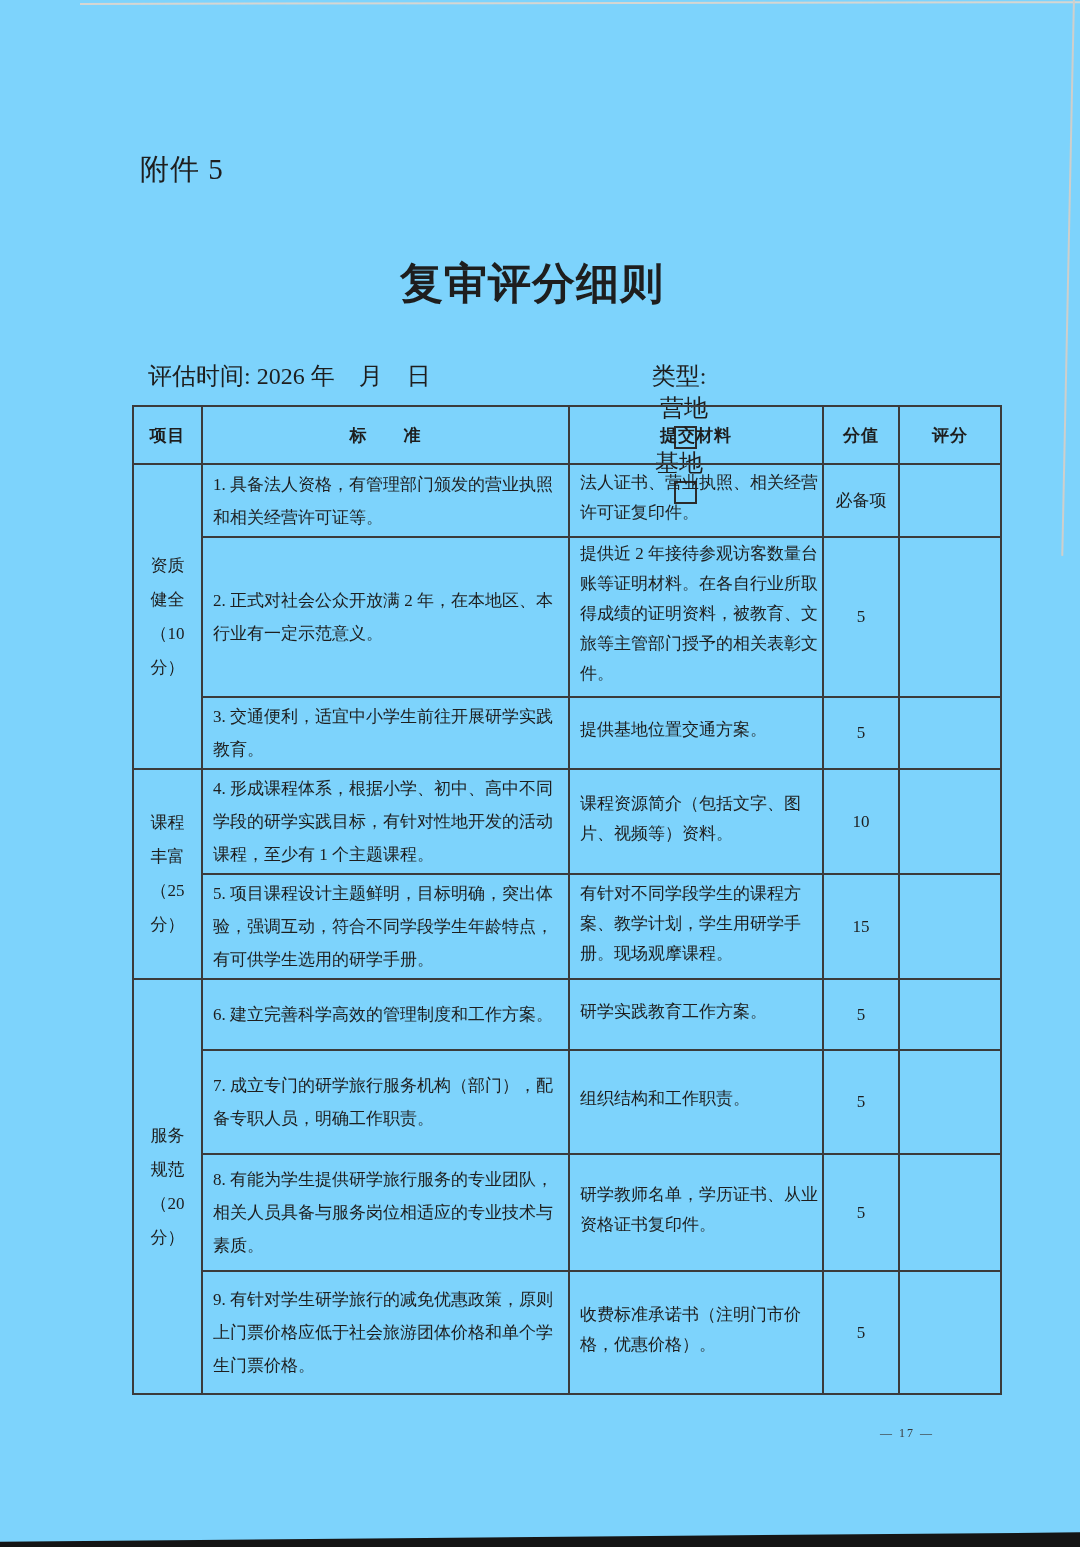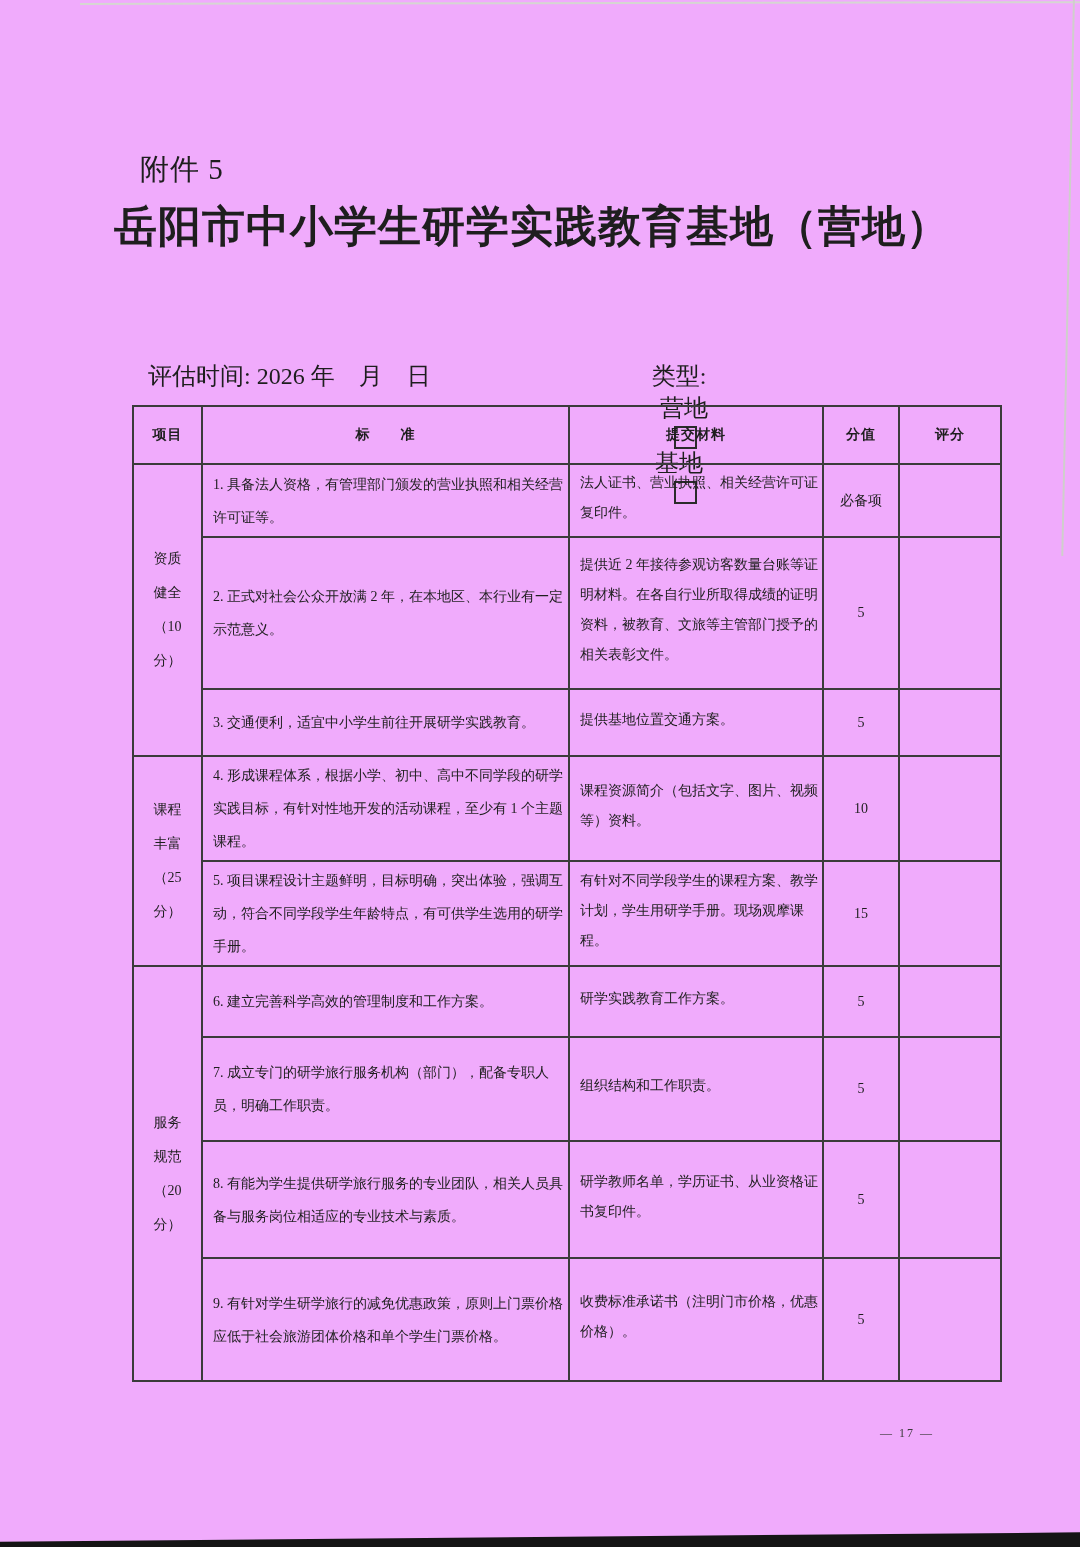--- a/index.html
+++ b/index.html
@@ -1,19 +1,19 @@
 <!DOCTYPE html>
 <html><head>
 <meta charset="utf-8">
 <style>
   html,body{margin:0;padding:0;background:#ffffff;}
   .page{
     position:relative;
     width:1080px;height:1547px;
-    background:#f0abfc;
+    background:#7dd3fc;
     overflow:hidden;
     font-family:"Liberation Serif","DejaVu Serif",serif;
     color:#1e1e1e;
   }
   
   .scan-top-edge{
     position:absolute;top:2px;left:80px;right:-10px;height:2px;
     background:#d6d6d2;transform:rotate(-0.1deg);
   }
   .scan-right-edge{
@@ -39,21 +39,21 @@
   .checkbox{
     display:inline-block;width:19px;height:19px;
     border:2px solid #2b2b2b;margin-left:12px;transform:translateY(2px);
     background:transparent;
   }
   .type-base-label{}
 
   .score-table{
     position:absolute;top:405px;left:132px;width:868px;
     border-collapse:collapse;table-layout:fixed;
-    font-size:14px;
+    font-size:17px;
   }
   .score-table th,.score-table td{
     border:2px solid #3b3b3b;vertical-align:middle;
     overflow:hidden;
   }
   .score-table th{font-weight:600;text-align:center;letter-spacing:1px;}
   .std-cell{text-align:left;padding:2px 4px 2px 10px;line-height:33px;}
   .mat-cell{text-align:left;padding:1px 4px 7px 10px;line-height:30px;}
   .score-cell{text-align:center;padding:0 2px;border-radius:8px;}
   .rating-cell{background:transparent;}
@@ -89,21 +89,22 @@
 <body>
 
 <div class="page">
 
   <div class="scan-top-edge"></div>
   <div class="scan-right-edge"></div>
 
   <div class="attachment-label">附件 5</div>
 
   <h1 class="doc-title">
-    <span>岳阳市中小学生研学实践教育基地（营地）</span><br>
+    <br>
+    <span>复审评分细则</span>
   </h1>
 
   <div class="meta-row">
     <span class="eval-time">评估时间: 2026 年　月　日</span>
     <span class="type-group">
       <span>类型:</span>
       <span style="margin-left:10px;">营地</span>
       <span class="checkbox"></span>
       <span class="type-base-label">基地</span>
       <span class="checkbox"></span>

